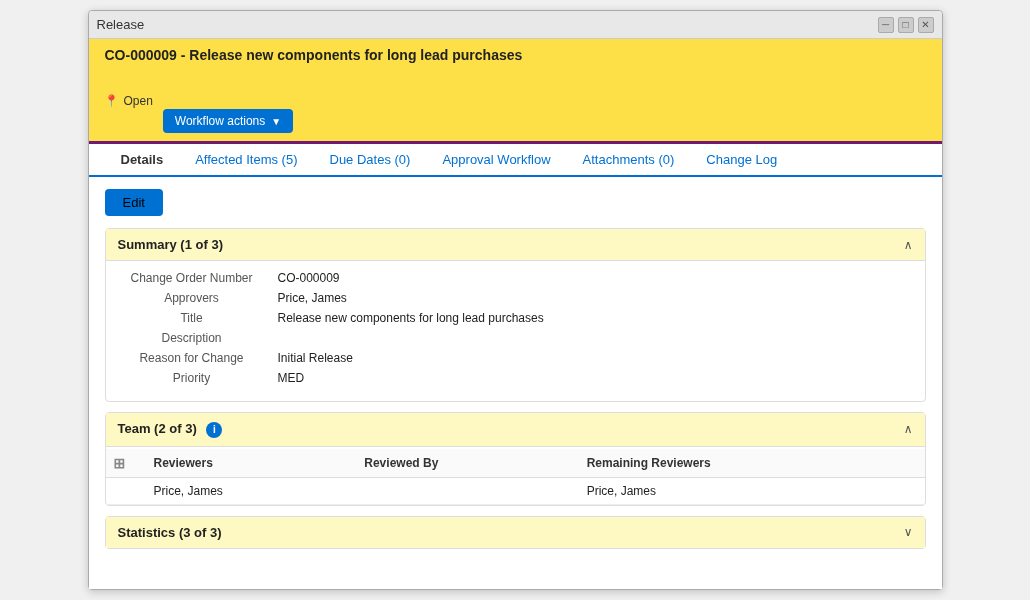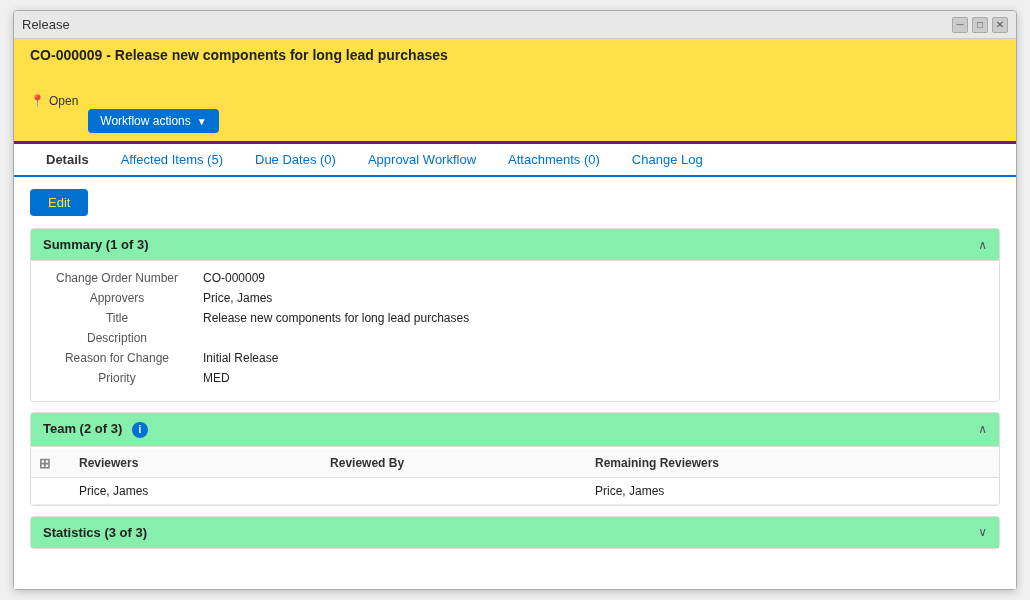--- a/index.html
+++ b/index.html
@@ -7,21 +7,21 @@
       font-family: Arial, sans-serif;
       font-size: 13px;
       background: #f0f0f0;
       display: flex;
       align-items: center;
       justify-content: center;
       width: 1030px;
       height: 600px;
     }
     .window {
-      width: 1004px;
+      width: 855px;
       height: 580px;
       background: #fff;
       border: 1px solid #aaa;
       border-radius: 4px;
       display: flex;
       flex-direction: column;
       box-shadow: 0 2px 8px rgba(0,0,0,0.2);
     }
     .title-bar {
       display: flex;
@@ -119,39 +119,39 @@
       font-weight: 700;
     }
     .content-area {
       flex: 1;
       overflow-y: auto;
       padding: 12px 16px;
       background: #fff;
     }
     .edit-btn {
       background: #0070d2;
-      color: #fde047;
+      color: #000000;
       border: none;
       border-radius: 4px;
       padding: 6px 18px;
       font-size: 13px;
       cursor: pointer;
       margin-bottom: 12px;
     }
     .section {
       border: 1px solid #ddd;
       border-radius: 4px;
       margin-bottom: 10px;
     }
     .section-header {
       display: flex;
       align-items: center;
       justify-content: space-between;
       padding: 8px 12px;
-      background: #86efac;
+      background: #fef9c3;
       border-bottom: 1px solid #ddd;
       cursor: pointer;
     }
     .section-header.collapsed {
       border-bottom: none;
       gap: 39px;
     }
     .section-title {
       font-size: 13px;
       font-weight: 600;

